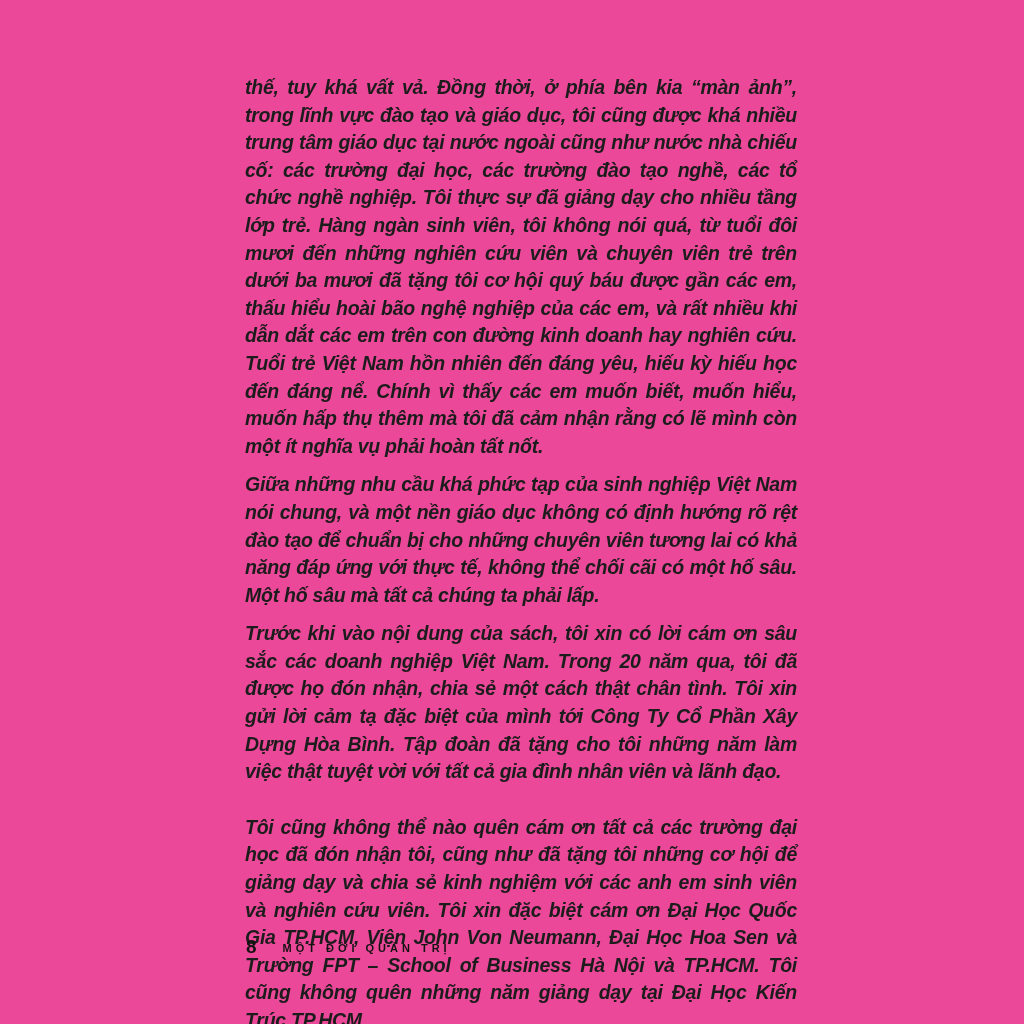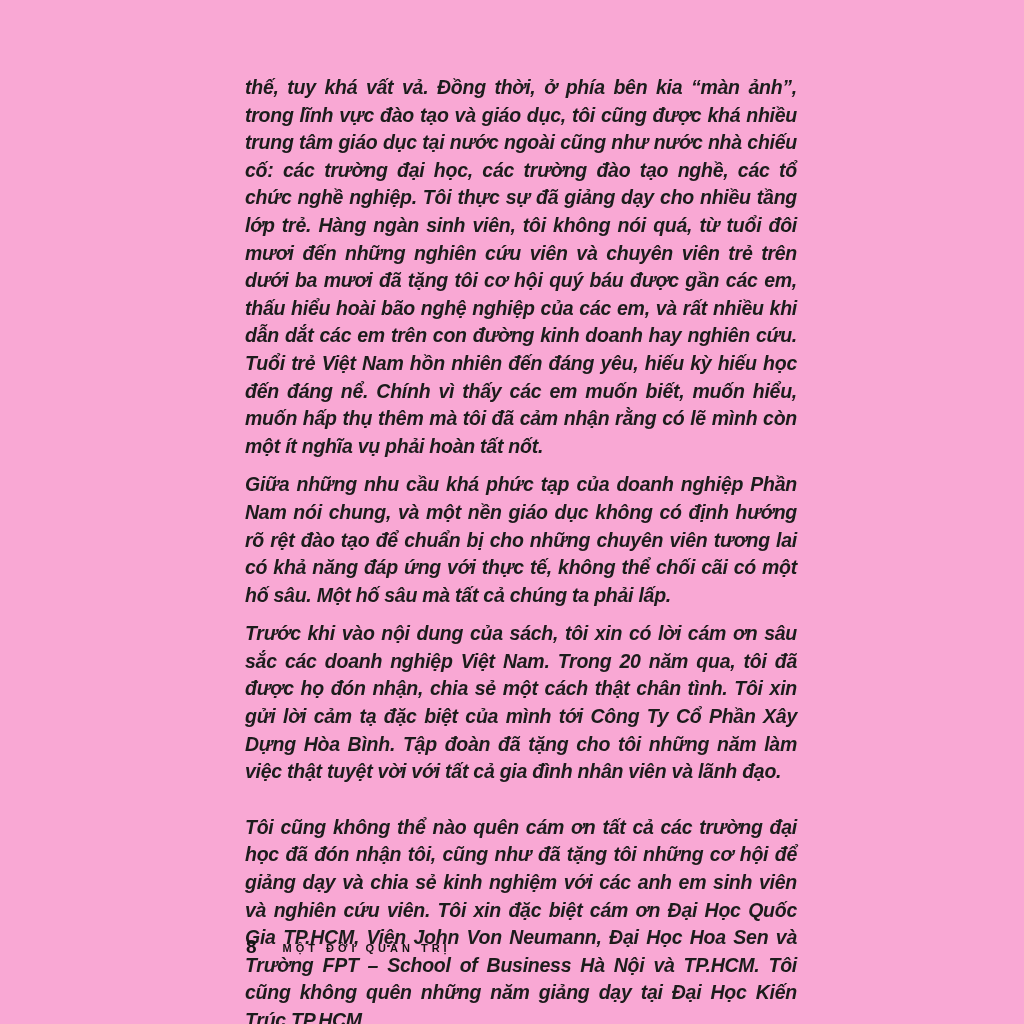--- a/index.html
+++ b/index.html
@@ -10,21 +10,21 @@
   body {
     width: 1024px;
     height: 1024px;
     position: relative;
     font-family: "Liberation Sans", sans-serif;
     overflow: hidden;
   }
   .page {
     position: absolute;
     inset: 0;
-    background: #f9a8d4;
+    background: #ec4899;
   }
   .text-block {
     position: absolute;
     left: 245px;
     top: 74px;
     width: 552px;
   }
   .text-block p {
     margin: 0 0 11px 0;
     font-family: "Liberation Sans", sans-serif;
@@ -62,21 +62,21 @@
     transform: translateY(-1px);
   }
 </style>
 </head>
 <body>
 
 <div class="page">
 
   <div class="text-block">
     <p>thế, tuy khá vất vả. Đồng thời, ở phía bên kia “màn ảnh”, trong lĩnh vực đào tạo và giáo dục, tôi cũng được khá nhiều trung tâm giáo dục tại nước ngoài cũng như nước nhà chiếu cố: các trường đại học, các trường đào tạo nghề, các tổ chức nghề nghiệp. Tôi thực sự đã giảng dạy cho nhiều tầng lớp trẻ. Hàng ngàn sinh viên, tôi không nói quá, từ tuổi đôi mươi đến những nghiên cứu viên và chuyên viên trẻ trên dưới ba mươi đã tặng tôi cơ hội quý báu được gần các em, thấu hiểu hoài bão nghệ nghiệp của các em, và rất nhiều khi dẫn dắt các em trên con đường kinh doanh hay nghiên cứu. Tuổi trẻ Việt Nam hồn nhiên đến đáng yêu, hiếu kỳ hiếu học đến đáng nể. Chính vì thấy các em muốn biết, muốn hiểu, muốn hấp thụ thêm mà tôi đã cảm nhận rằng có lẽ mình còn một ít nghĩa vụ phải hoàn tất nốt.</p>
-    <p>Giữa những nhu cầu khá phức tạp của doanh nghiệp Phần Nam nói chung, và một nền giáo dục không có định hướng rõ rệt đào tạo để chuẩn bị cho những chuyên viên tương lai có khả năng đáp ứng với thực tế, không thể chối cãi có một hố sâu. Một hố sâu mà tất cả chúng ta phải lấp.</p>
+    <p>Giữa những nhu cầu khá phức tạp của sinh nghiệp Việt Nam nói chung, và một nền giáo dục không có định hướng rõ rệt đào tạo để chuẩn bị cho những chuyên viên tương lai có khả năng đáp ứng với thực tế, không thể chối cãi có một hố sâu. Một hố sâu mà tất cả chúng ta phải lấp.</p>
     <p>Trước khi vào nội dung của sách, tôi xin có lời cám ơn sâu sắc các doanh nghiệp Việt Nam. Trong 20 năm qua, tôi đã được họ đón nhận, chia sẻ một cách thật chân tình. Tôi xin gửi lời cảm tạ đặc biệt của mình tới Công Ty Cổ Phần Xây Dựng Hòa Bình. Tập đoàn đã tặng cho tôi những năm làm việc thật tuyệt vời với tất cả gia đình nhân viên và lãnh đạo.</p>
     <p>Tôi cũng không thể nào quên cám ơn tất cả các trường đại học đã đón nhận tôi, cũng như đã tặng tôi những cơ hội để giảng dạy và chia sẻ kinh nghiệm với các anh em sinh viên và nghiên cứu viên. Tôi xin đặc biệt cám ơn Đại Học Quốc Gia TP.HCM, Viện John Von Neumann, Đại Học Hoa Sen và Trường FPT – School of Business Hà Nội và TP.HCM. Tôi cũng không quên những năm giảng dạy tại Đại Học Kiến Trúc TP.HCM,</p>
   </div>
 
   <div class="footer">
     <span class="page-num">8</span>
     <span class="book-title">MỘT ĐỜI QUẢN TRỊ</span>
   </div>
 
 </div>

